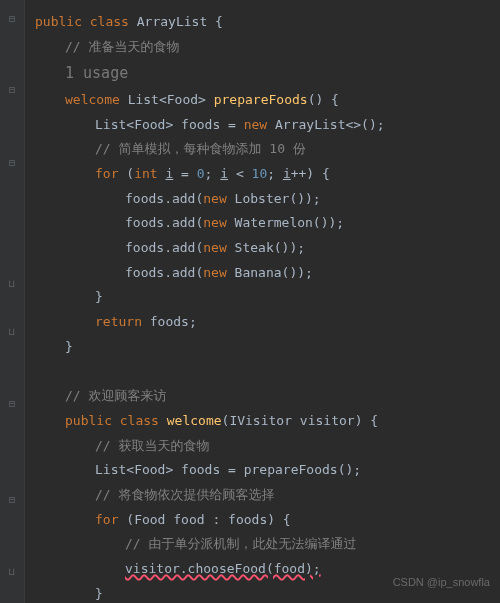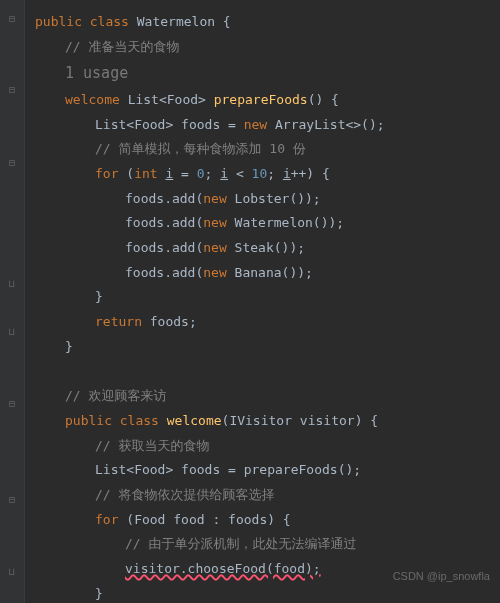--- a/index.html
+++ b/index.html
@@ -46,21 +46,21 @@
     .paren { color: #a9b7c6; }
     .var { color: #a9b7c6; }
     .underline-squiggle {
       text-decoration: underline;
       text-decoration-color: #ff5370;
       text-decoration-style: wavy;
       text-decoration-thickness: 2px;
     }
     .watermark {
       position: absolute;
-      bottom: 16px;
+      bottom: 10px;
       right: 10px;
       color: #6a6a6a;
       font-size: 11px;
       font-family: sans-serif;
     }
     .i0 { padding-left: 5px; }
     .i1 { padding-left: 35px; }
     .i2 { padding-left: 65px; }
     .i3 { padding-left: 95px; }
   </style>
@@ -71,21 +71,21 @@
   <div class="fold-mark" style="top:13px">⊟</div>
   <div class="fold-mark" style="top:84px">⊟</div>
   <div class="fold-mark" style="top:157px">⊟</div>
   <div class="fold-mark" style="top:278px">⊔</div>
   <div class="fold-mark" style="top:326px">⊔</div>
   <div class="fold-mark" style="top:398px">⊟</div>
   <div class="fold-mark" style="top:494px">⊟</div>
   <div class="fold-mark" style="top:566px">⊔</div>
 </div>
 
-<div class="code-line i0"><span class="kw">public </span><span class="kw">class </span><span class="cls">Watermelon </span><span class="paren">{</span></div>
+<div class="code-line i0"><span class="kw">public </span><span class="kw">class </span><span class="cls">ArrayList </span><span class="paren">{</span></div>
 
 <div class="code-line i1 comment">// 准备当天的食物</div>
 <div class="code-line i1 usage">1 usage</div>
 
 <div class="code-line i1"><span class="kw">welcome </span><span class="type">List&lt;Food&gt; </span><span class="method">prepareFoods</span><span class="paren">() {</span></div>
 
 <div class="code-line i2"><span class="type">List&lt;Food&gt; </span><span class="var">foods </span><span>= </span><span class="kw">new </span><span class="cls">ArrayList&lt;&gt;();</span></div>
 
 <div class="code-line i2 comment">// 简单模拟，每种食物添加 10 份</div>
 

